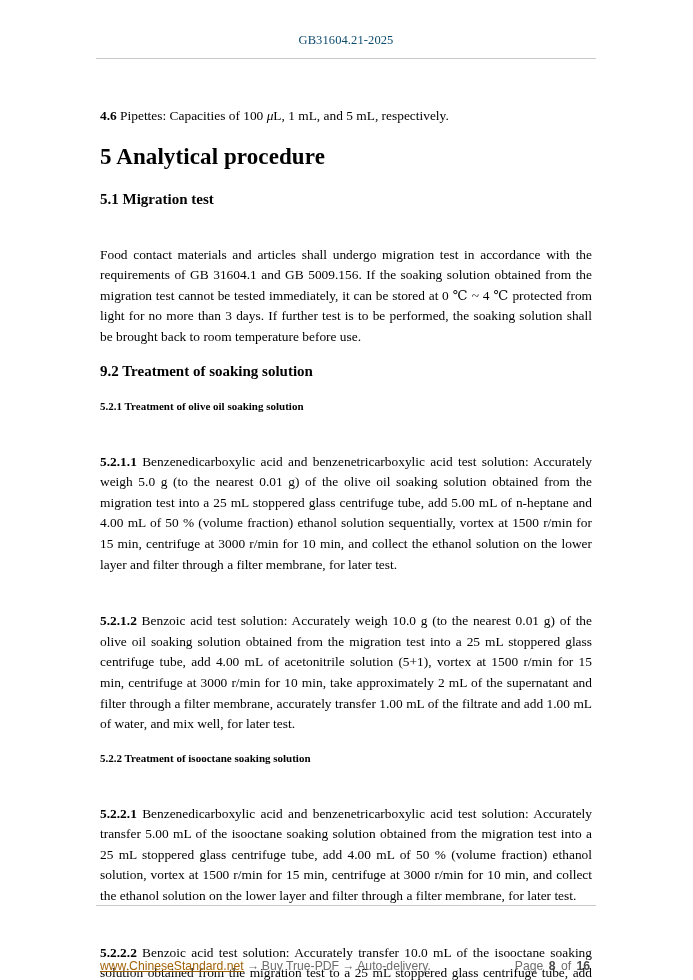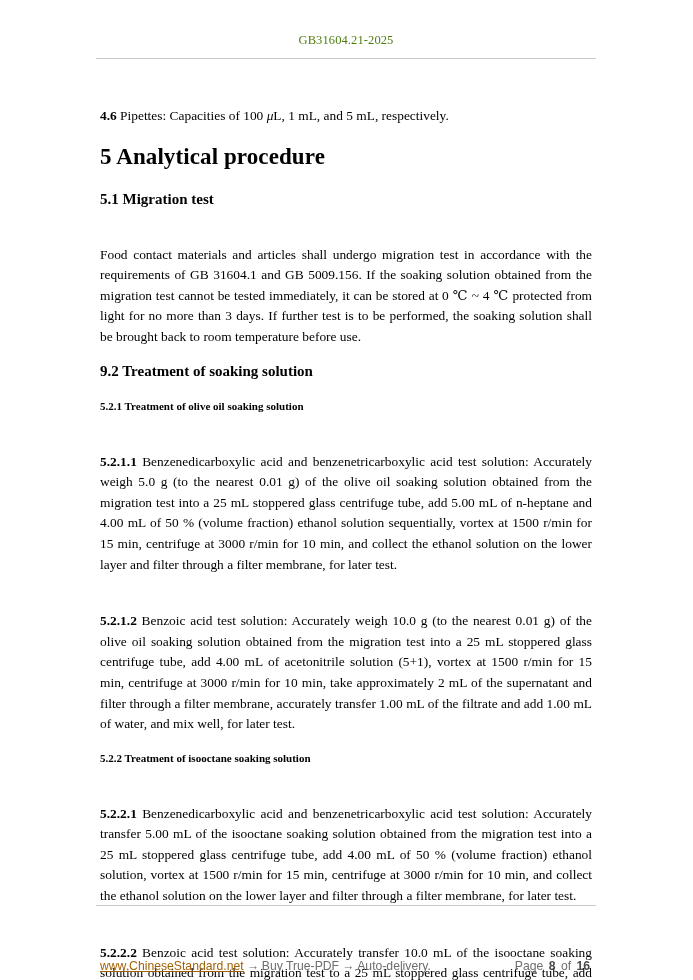--- a/index.html
+++ b/index.html
@@ -29,21 +29,21 @@
   .page-header {
     position: absolute;
     left: 96px;
     top: 30px;
     width: 500px;
     text-align: center;
   }
   .page-header .hdr-text {
     font-family: "Liberation Serif", "DejaVu Serif", serif;
     font-size: 12.5px;
-    color: #4d7c0f;
+    color: #0c4a6e;
     letter-spacing: 0.1px;
   }
   .rule {
     position: absolute;
     left: 96px;
     width: 500px;
     height: 1px;
     background: #c9c9c9;
   }
   .rule-top { top: 58px; }

